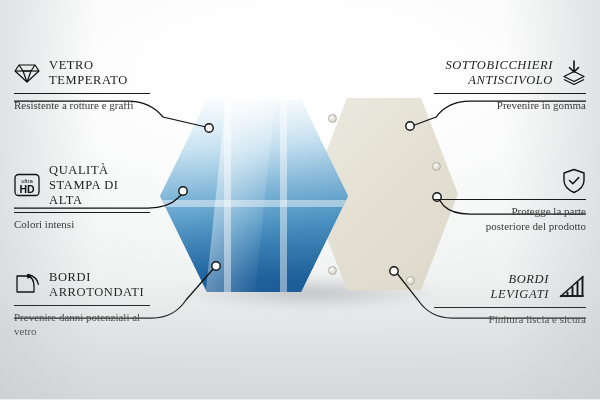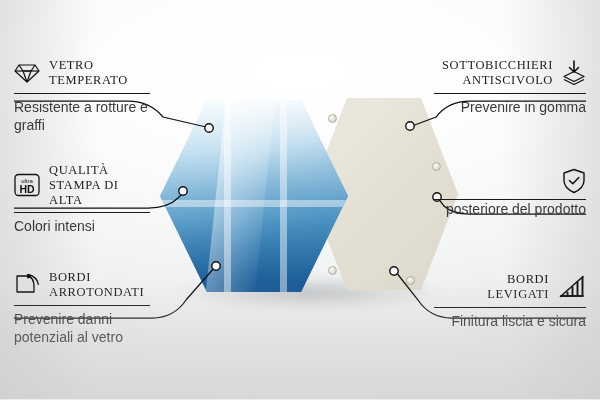--- a/index.html
+++ b/index.html
@@ -46,24 +46,24 @@
     background:radial-gradient(ellipse at 50% 50%, rgba(120,126,132,.40), rgba(120,126,132,0) 70%);
     filter:blur(4px);}
 
   
   .callout{position:absolute;}
   .callout .row{display:flex;align-items:center;gap:9px;}
   .callout.left .row{justify-content:flex-start;}
   .callout.right .row{justify-content:flex-end;}
   .title{font-size:12.5px;letter-spacing:.6px;color:#1d1d1d;line-height:1.18;
          font-family:"Liberation Serif",serif;text-transform:uppercase;font-weight:400;}
-  .callout.right .title{text-align:right;}
+  .callout.right .title{text-align:right;font-style:italic;}
   .rule{height:1px;background:#1a1a1a;margin-top:5px;}
-  .caption{font-size:14px;color:#3a3a3a;line-height:1.35;margin-top:4px;
-           font-family:Liberation Sans, sans-serif;}
+  .caption{font-size:11px;color:#3a3a3a;line-height:1.35;margin-top:4px;
+           font-family:Liberation Serif, serif;}
   .callout.right .caption{text-align:right;}
   .ico{flex:0 0 auto;display:block;}
 
   
   .leaders{position:absolute;left:0;top:0;width:600px;height:400px;pointer-events:none;}
   .leaders path{fill:none;stroke:#111;stroke-width:1.25;}
   .leaders circle{fill:#ffffff;stroke:#111;stroke-width:1.4;}
 </style>
 </head>
 <body>
@@ -182,20 +182,21 @@
   </div>
 
   <div class="callout right" style="right:14px;top:168px;width:152px;">
     <div class="row">
       <svg class="ico" width="24" height="26" viewBox="0 0 24 26">
         <path d="M12,1.5 L22,5 V12.5 Q22,20 12,24.5 Q2,20 2,12.5 V5 Z" fill="none" stroke="#111" stroke-width="1.4" stroke-linejoin="round"></path>
         <path d="M7.5,12.5 L10.8,15.8 L16.8,9.5" fill="none" stroke="#111" stroke-width="1.5" stroke-linecap="round" stroke-linejoin="round"></path>
       </svg>
     </div>
     <div class="rule"></div>
+    <div class="caption">Protegge la parte</div>
     <div class="caption" style="margin-top:0;">posteriore del prodotto</div>
   </div>
 
   <div class="callout right" style="right:14px;top:272px;width:152px;">
     <div class="row">
       <div>
         <div class="title">BORDI</div>
         <div class="title">LEVIGATI</div>
       </div>
       <svg class="ico" width="28" height="24" viewBox="0 0 28 24">

